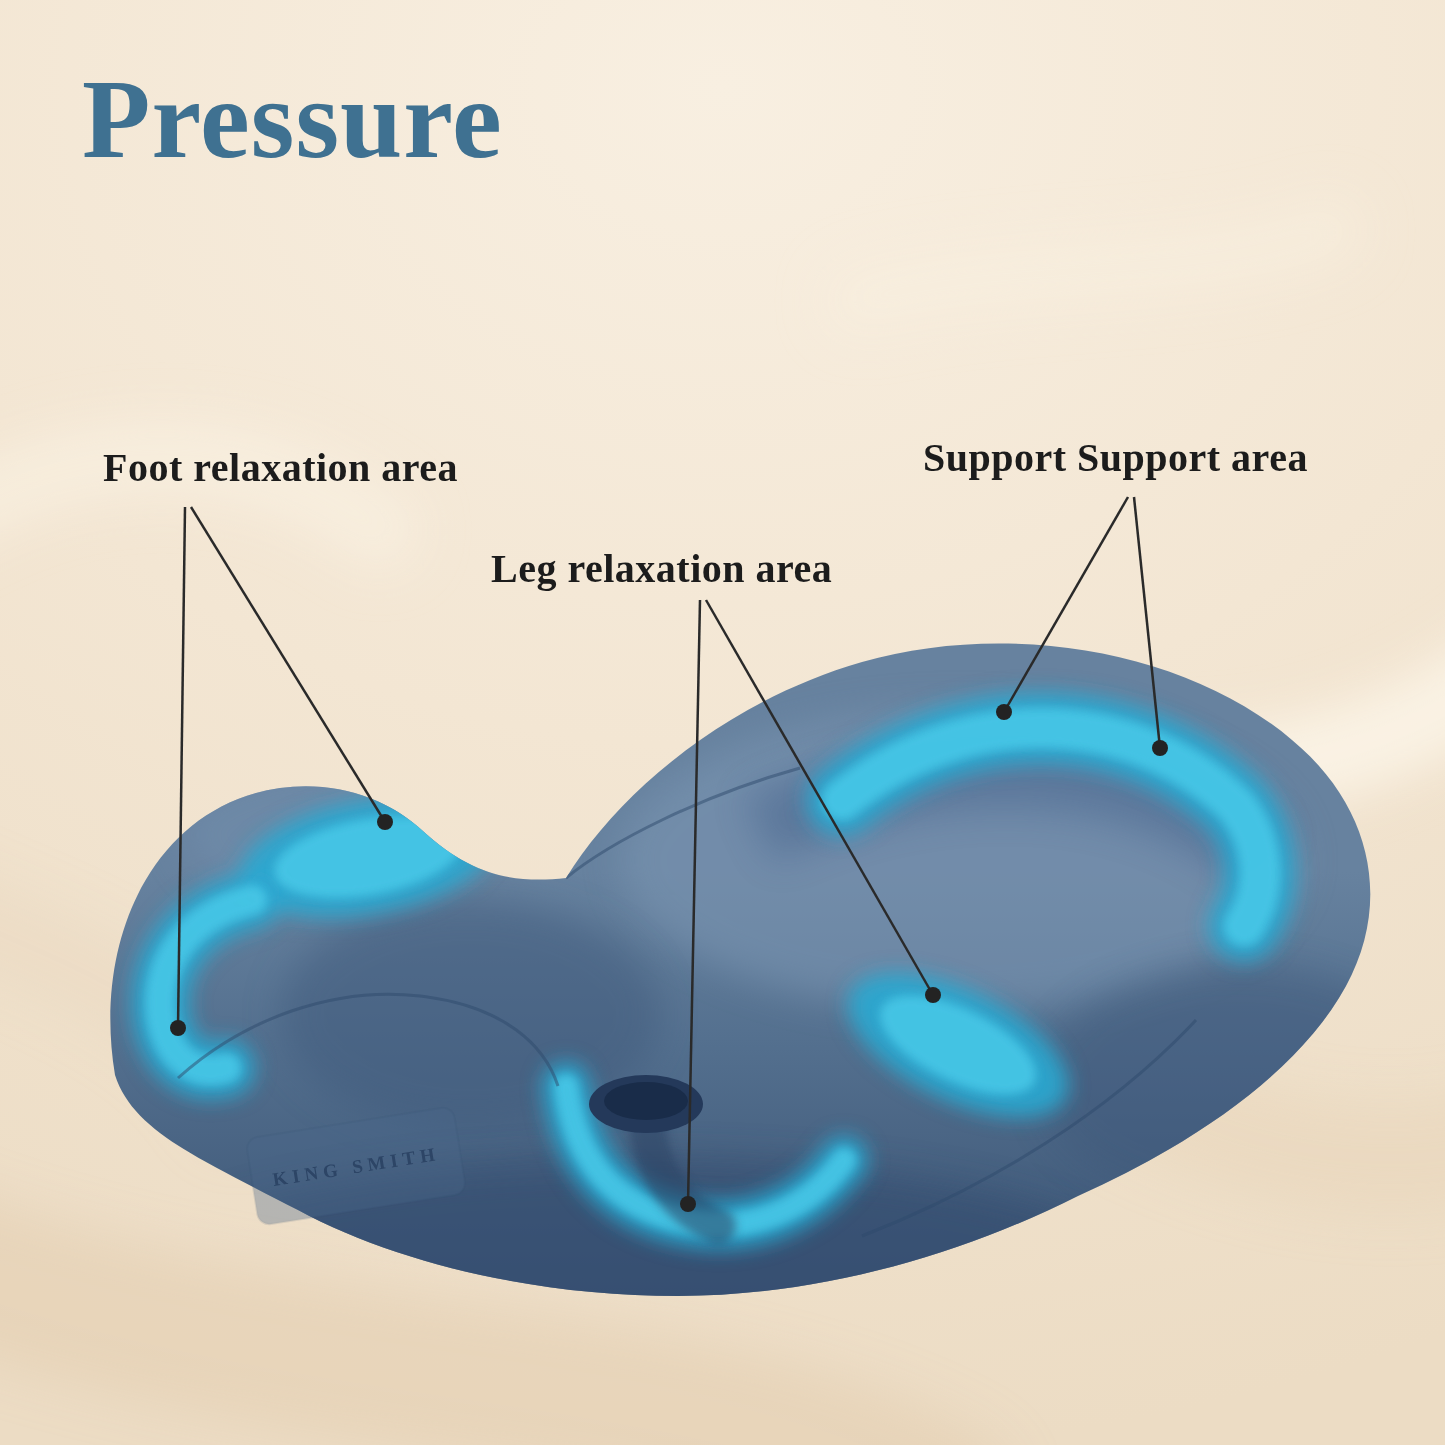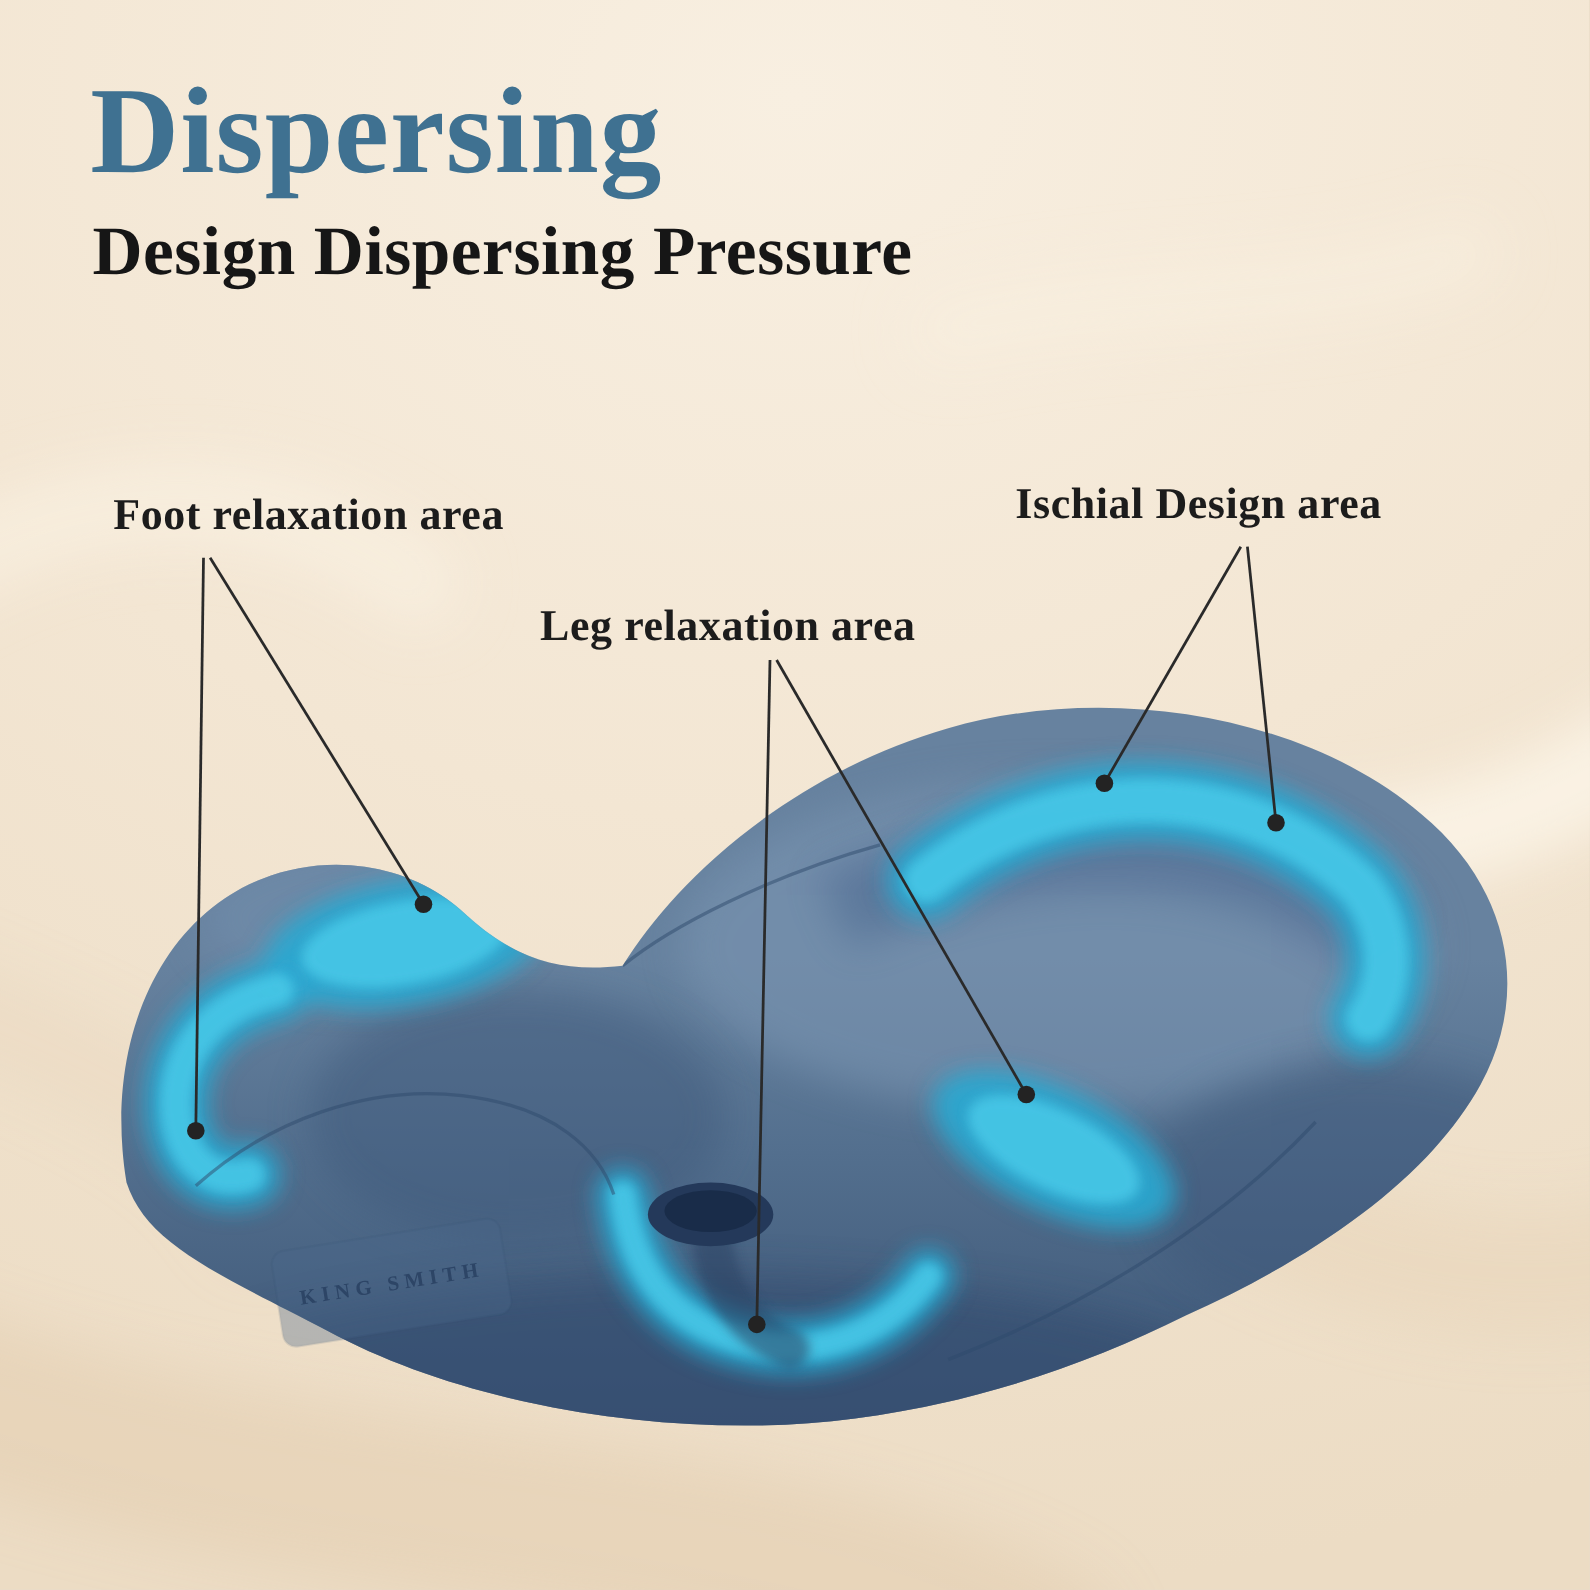--- a/index.html
+++ b/index.html
@@ -134,20 +134,19 @@
     <g fill="#232323">
       <circle cx="385" cy="822" r="8"></circle>
       <circle cx="178" cy="1028" r="8"></circle>
       <circle cx="933" cy="995" r="8"></circle>
       <circle cx="688" cy="1204" r="8"></circle>
       <circle cx="1004" cy="712" r="8"></circle>
       <circle cx="1160" cy="748" r="8"></circle>
     </g>
   </svg>
 
-  <h1 class="heading" style="margin:0;">Dispersing</h1>
-  <h2 class="subheading" style="margin:0;">Design Dispersing Pressure</h2>
+  <h1 class="heading" style="margin:0;">Pressure</h1>
 
   <div class="callout-label callout-leg">Leg relaxation area</div>
   <div class="callout-label callout-foot">Foot relaxation area</div>
-  <div class="callout-label callout-ischial">Ischial Design area</div>
+  <div class="callout-label callout-ischial">Support Support area</div>
 
 </div>
 
 </body></html>

